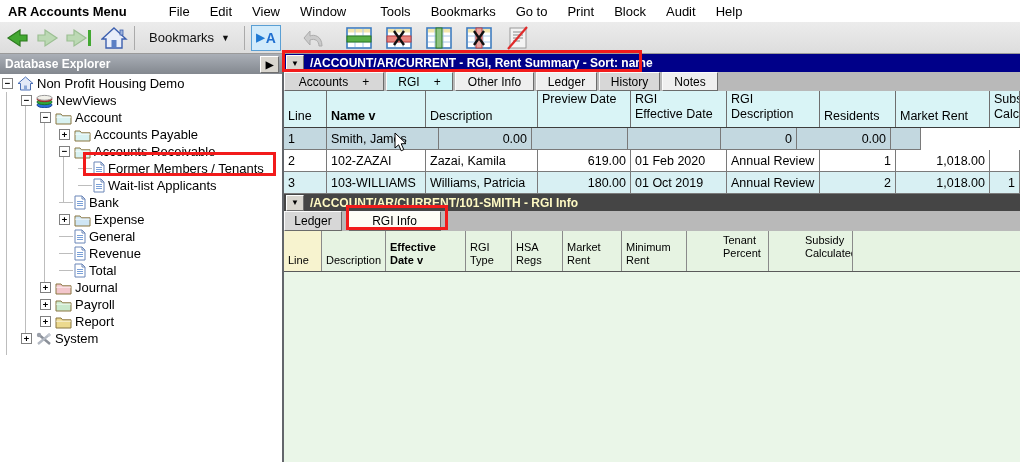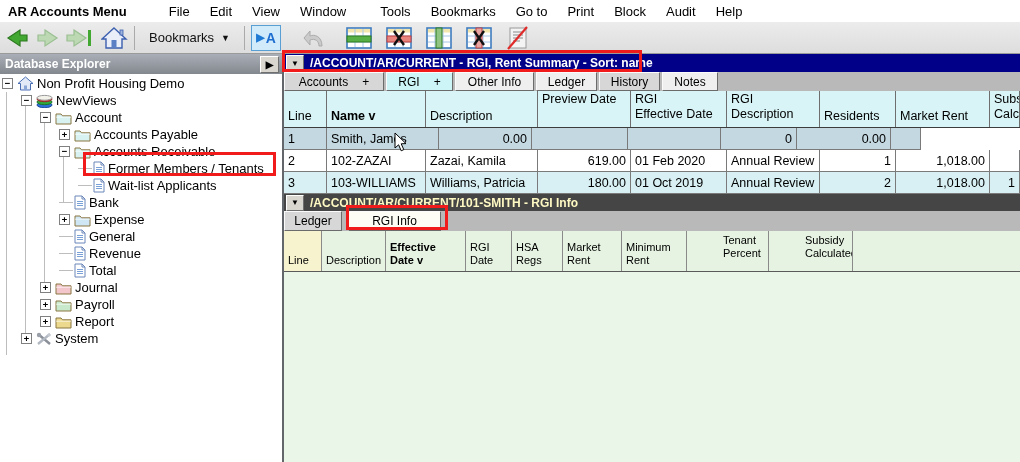--- a/index.html
+++ b/index.html
@@ -479,21 +479,21 @@
           <span>Ledger</span>
         </div>
         <div class="tab white" style="width: 93px; margin-left: 4px;">
           <span>RGI Info</span>
         </div>
       </div>
     <div class="bhead" id="bottom-thead">
         <div class="bh yellow" style="width: 38px;">Line</div>
         <div class="bh" style="width: 64px;">Description</div>
         <div class="bh b" style="width: 80px;">Effective Date  v</div>
-        <div class="bh" style="width: 46px;">RGI Date</div>
+        <div class="bh" style="width: 46px;">RGI Type</div>
         <div class="bh" style="width: 51px;">HSA Regs</div>
         <div class="bh" style="width: 59px;">Market Rent</div>
         <div class="bh" style="width: 65px;">Minimum Rent</div>
         <div class="bh top" style="width: 50px;">Tenant
 Percent</div>
         <div class="bh top" style="width: 52px;">Subsidy
 Calculated</div>
         <div class="bh filler" style="flex: 1 1 0%;"></div>
       </div>
     <div class="b-body"></div>

